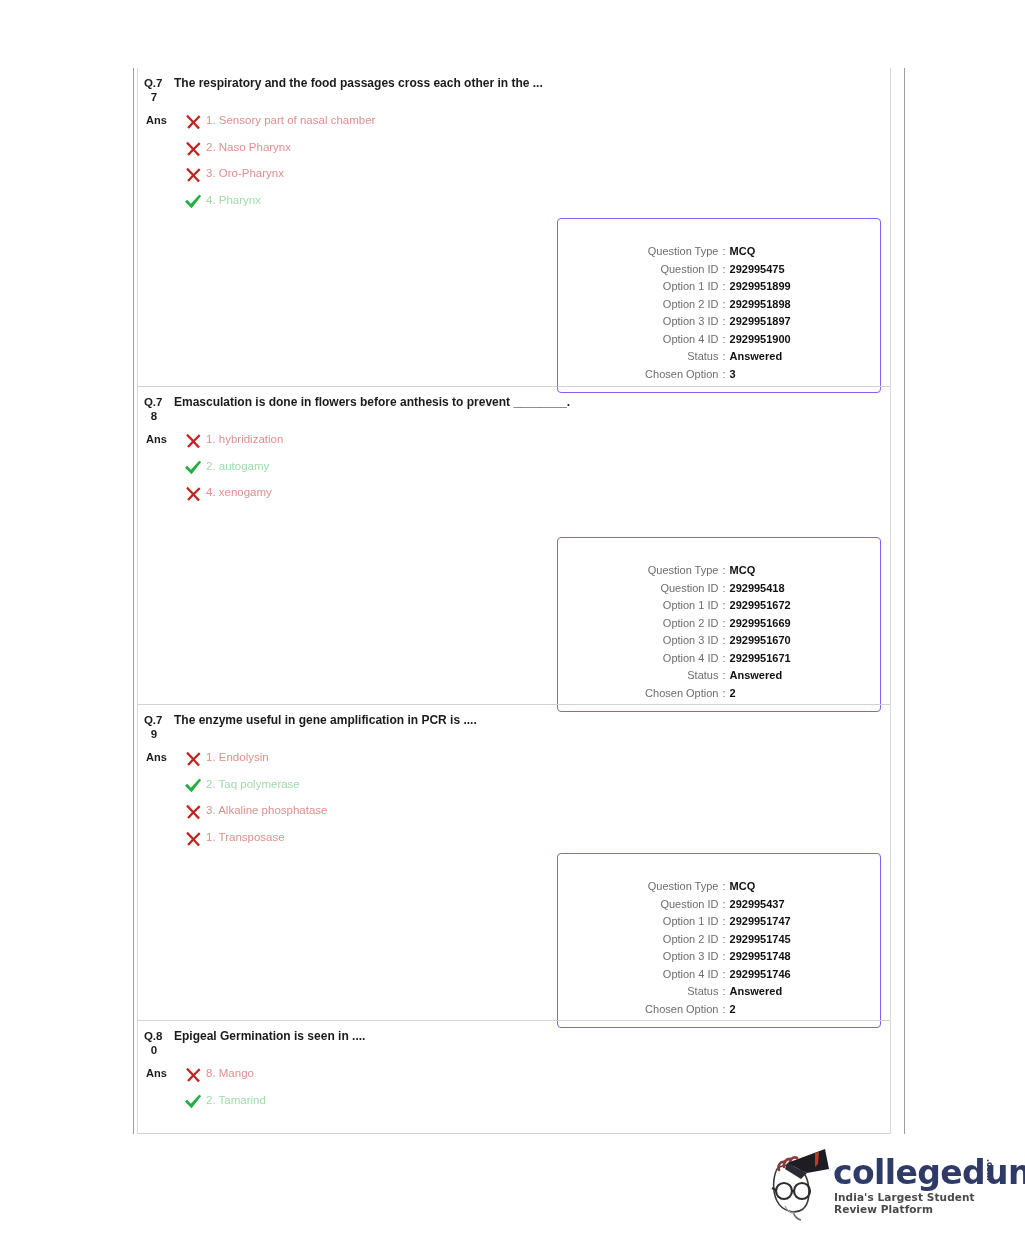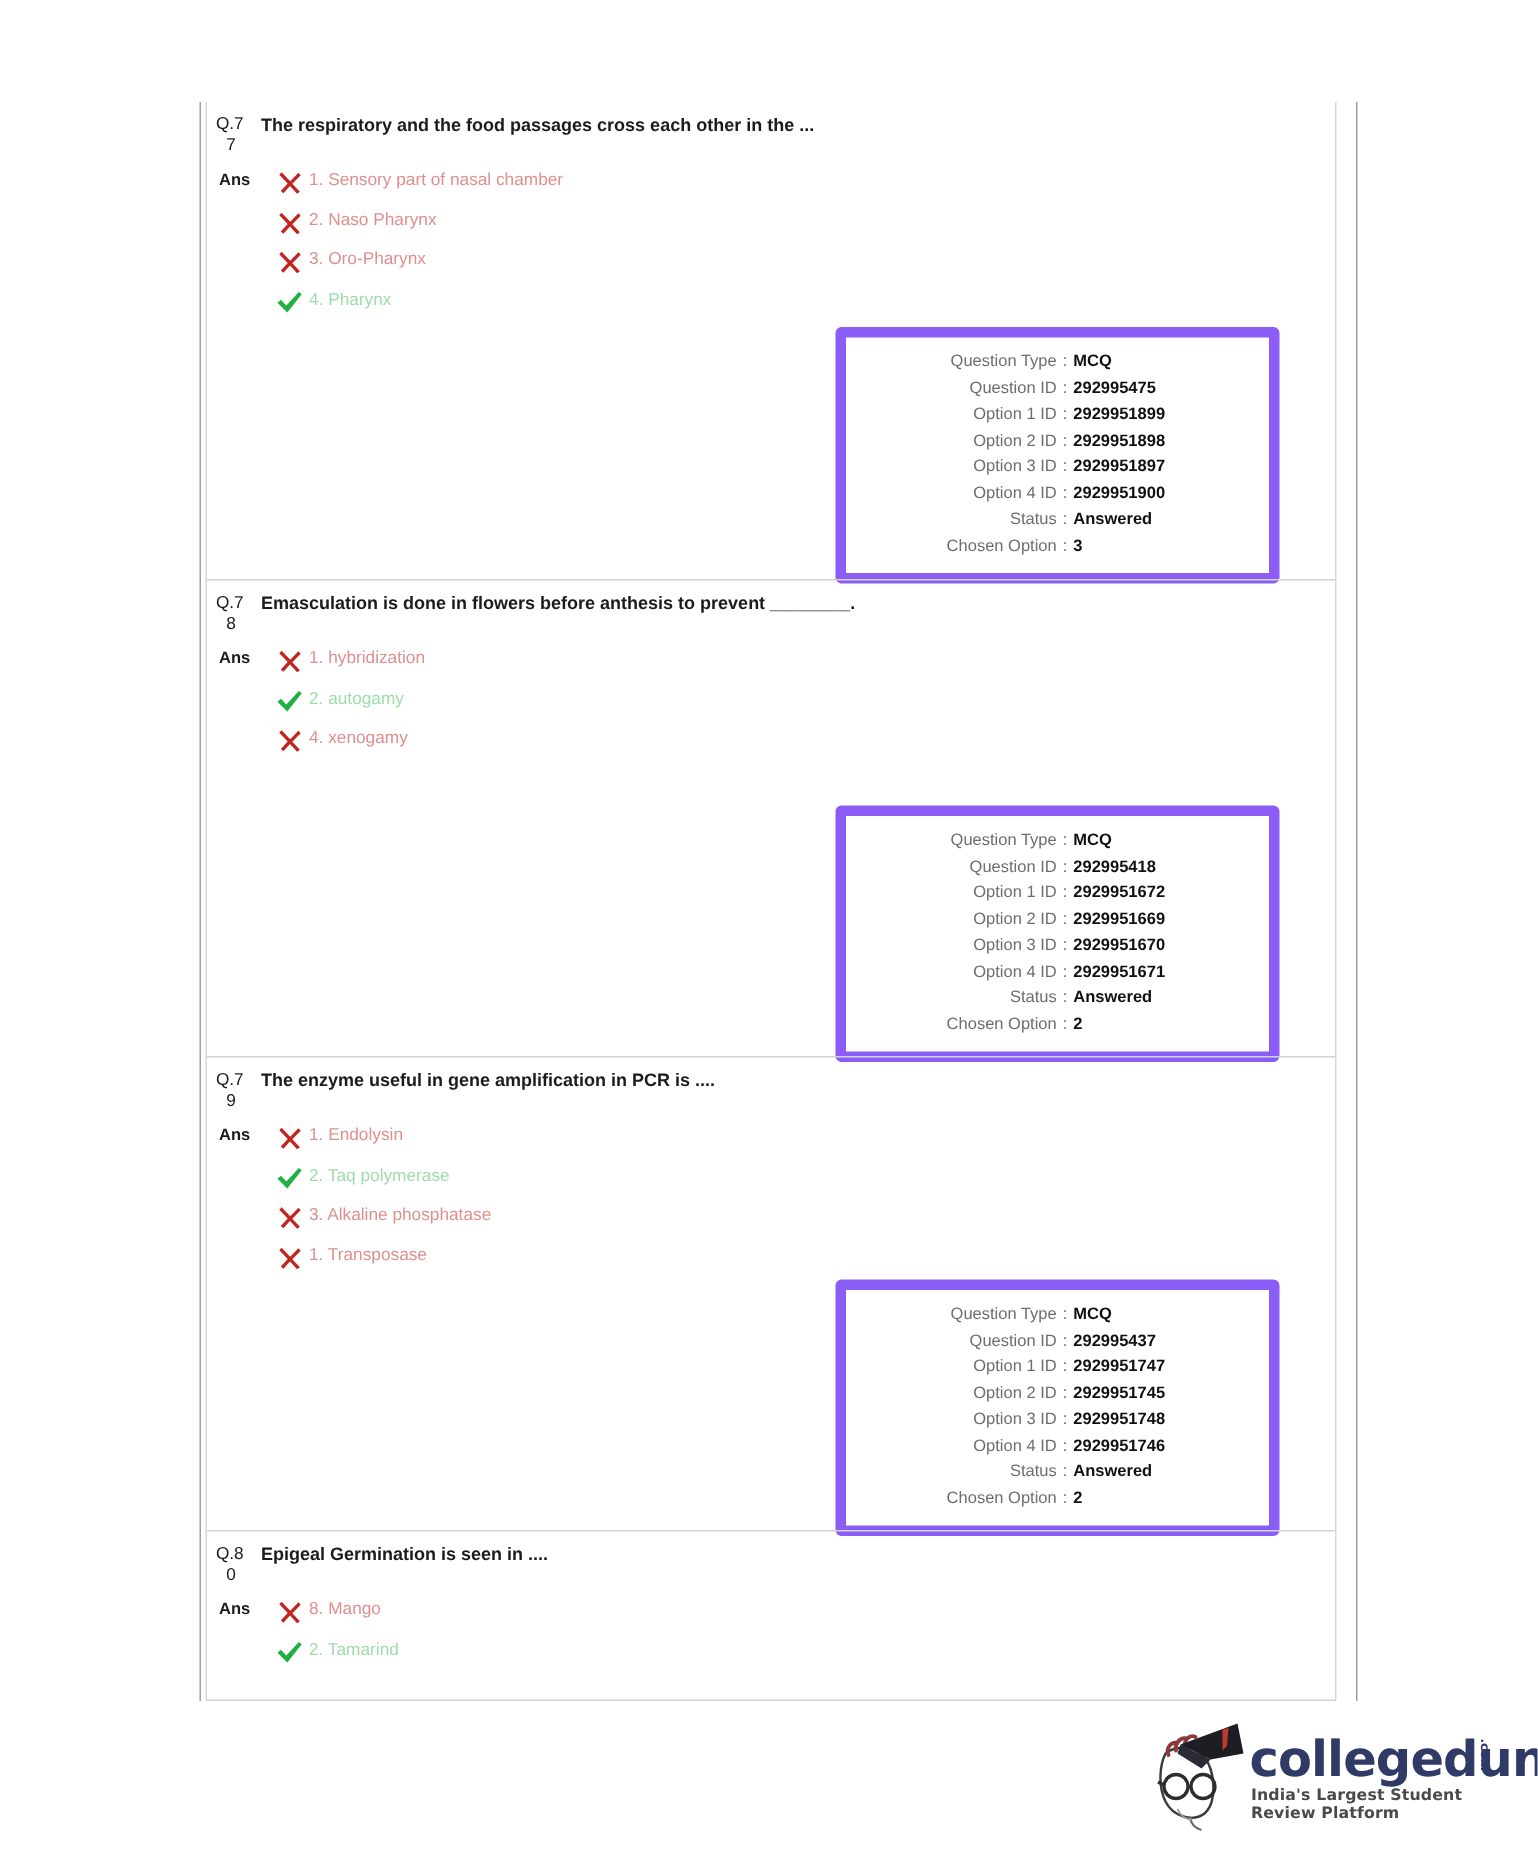--- a/index.html
+++ b/index.html
@@ -63,21 +63,21 @@
 
   .qhead {
     display: flex;
     align-items: flex-start;
     padding: 8px 0 0 6px;
   }
   .qnum {
     width: 26px;
     min-width: 26px;
     font-size: 11.5px;
-    font-weight: normal;
+    font-weight: bold;
     color: #1b1b1b;
     line-height: 14px;
     text-align: left;
     letter-spacing: -0.1px;
   }
   .qnum .n2 {
     display: block;
     text-align: center;
     padding-right: 6px;
   }
@@ -123,25 +123,25 @@
     font-size: 11.5px;
     line-height: 14px;
   }
   .opt.wrong .opt-text { color: #e08f8f; }
   .opt.right .opt-text { color: #9fdcab; }
 
   
   .infobox {
     position: absolute;
     left: 419px;
-    width: 296px;
-    border: 7px solid #8b5cf6;
+    width: 324px;
+    border: 1px solid #8b5cf6;
     border-radius: 4px;
     background: #ffffff;
-    padding: 8px 0 9px 0;
+    padding: 24px 0 9px 0;
     box-sizing: border-box;
   }
   .inforow {
     display: flex;
     justify-content: center;
     line-height: 17.5px;
   }
   .info-label {
     width: 120px;
     text-align: right;

